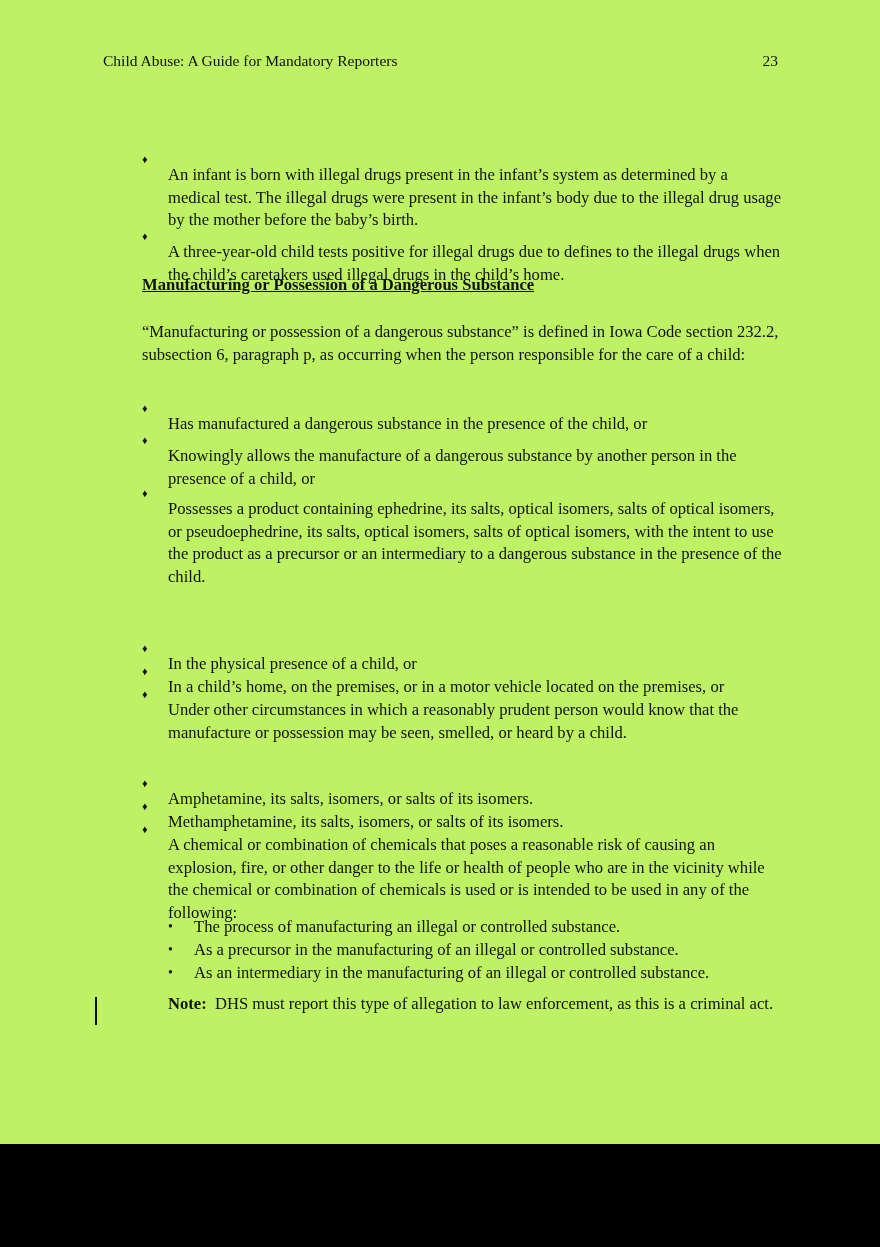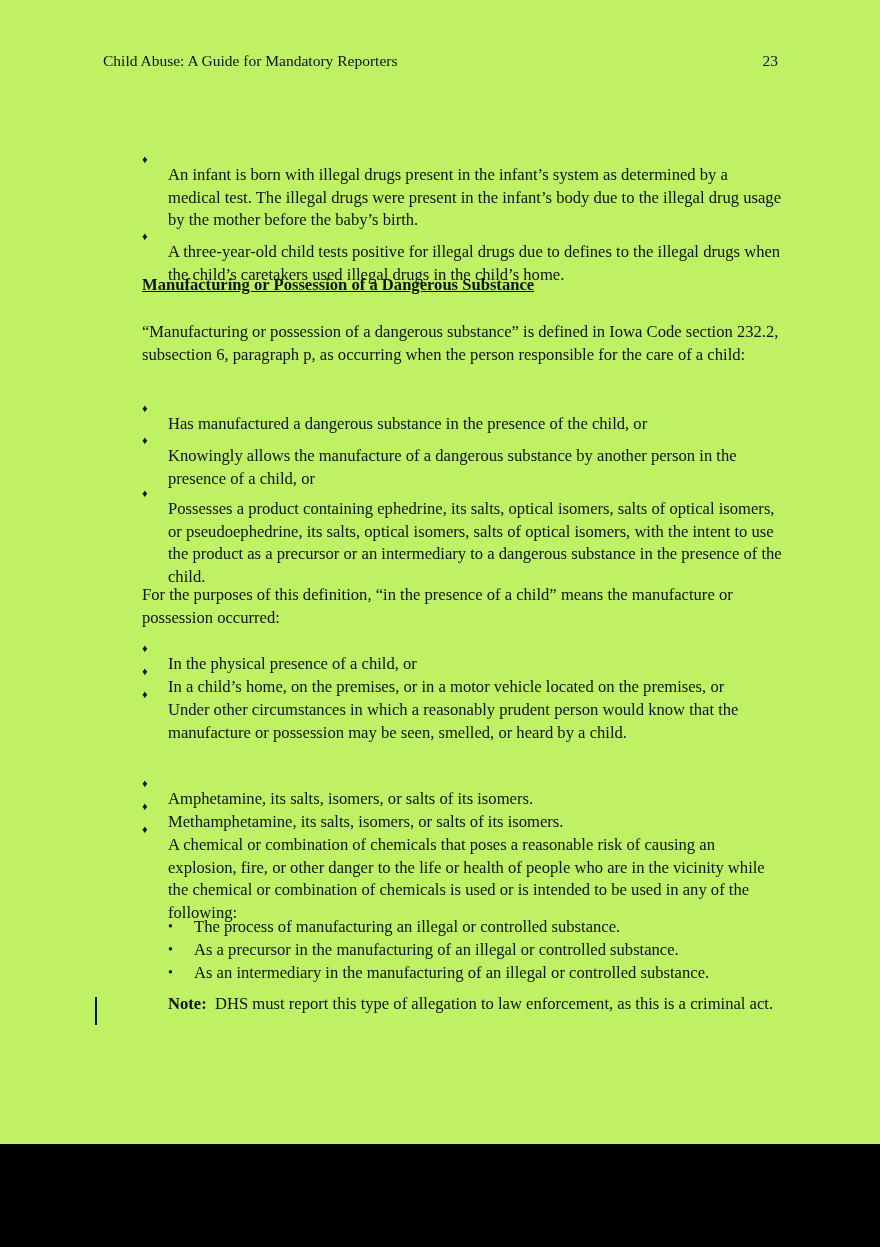--- a/index.html
+++ b/index.html
@@ -76,21 +76,20 @@
   </div>
   <div class="abs bl" style="top:429px;">
     <span class="mark">♦</span>
     <span class="txt">Knowingly allows the manufacture of a dangerous substance by another person in the presence of a child, or</span>
   </div>
   <div class="abs bl" style="top:482px;">
     <span class="mark">♦</span>
     <span class="txt">Possesses a product containing ephedrine, its salts, optical isomers, salts of optical isomers, or pseudoephedrine, its salts, optical isomers, salts of optical isomers, with the intent to use the product as a precursor or an intermediary to a dangerous substance in the presence of the child.</span>
   </div>
 
-  <div class="abs para" style="top:584px;">For the purposes of this definition, “in the presence of a child” means the manufacture or possession occurred:</div>
 
   <div class="abs bl" style="top:637px;">
     <span class="mark">♦</span>
     <span class="txt">In the physical presence of a child, or</span>
   </div>
   <div class="abs bl" style="top:660px;">
     <span class="mark">♦</span>
     <span class="txt">In a child’s home, on the premises, or in a motor vehicle located on the premises, or</span>
   </div>
   <div class="abs bl" style="top:683px;">

